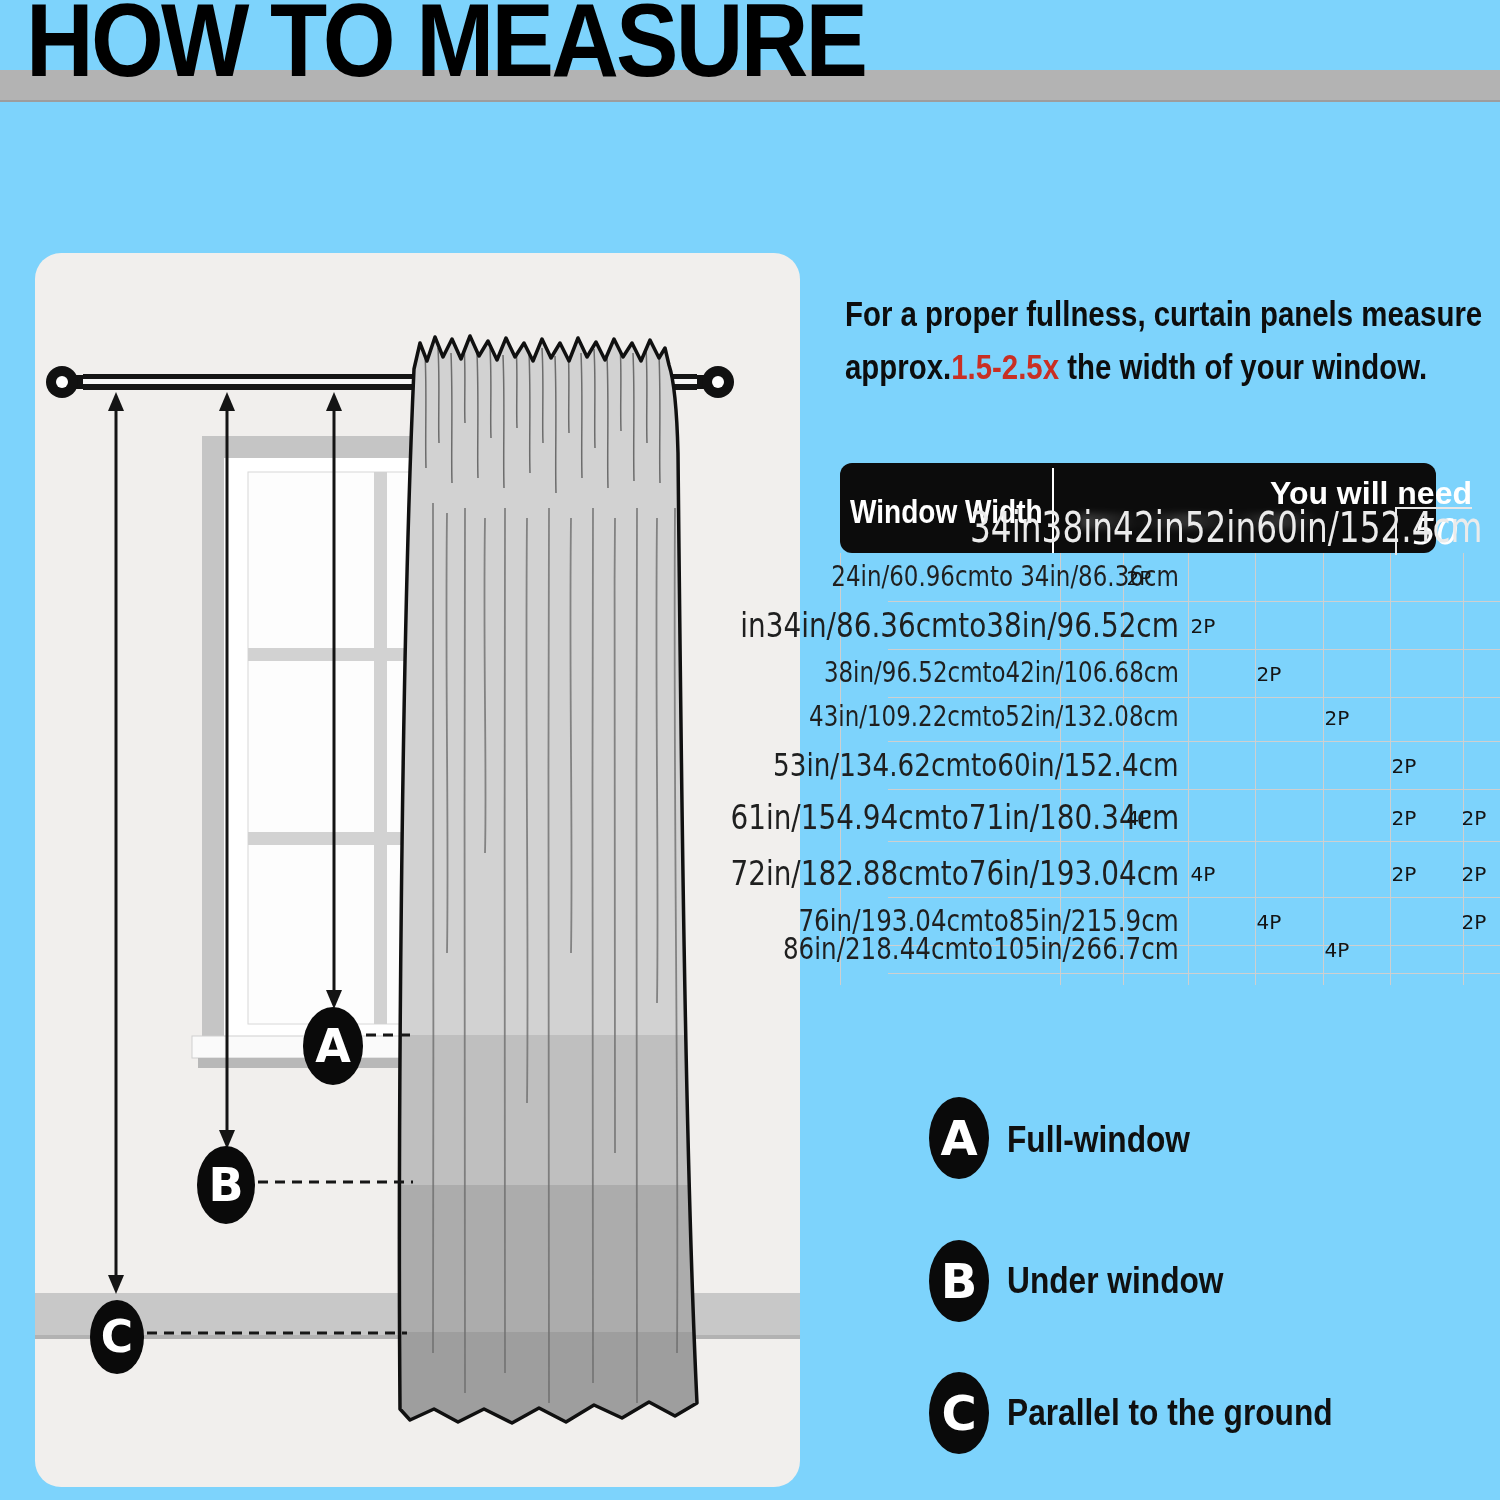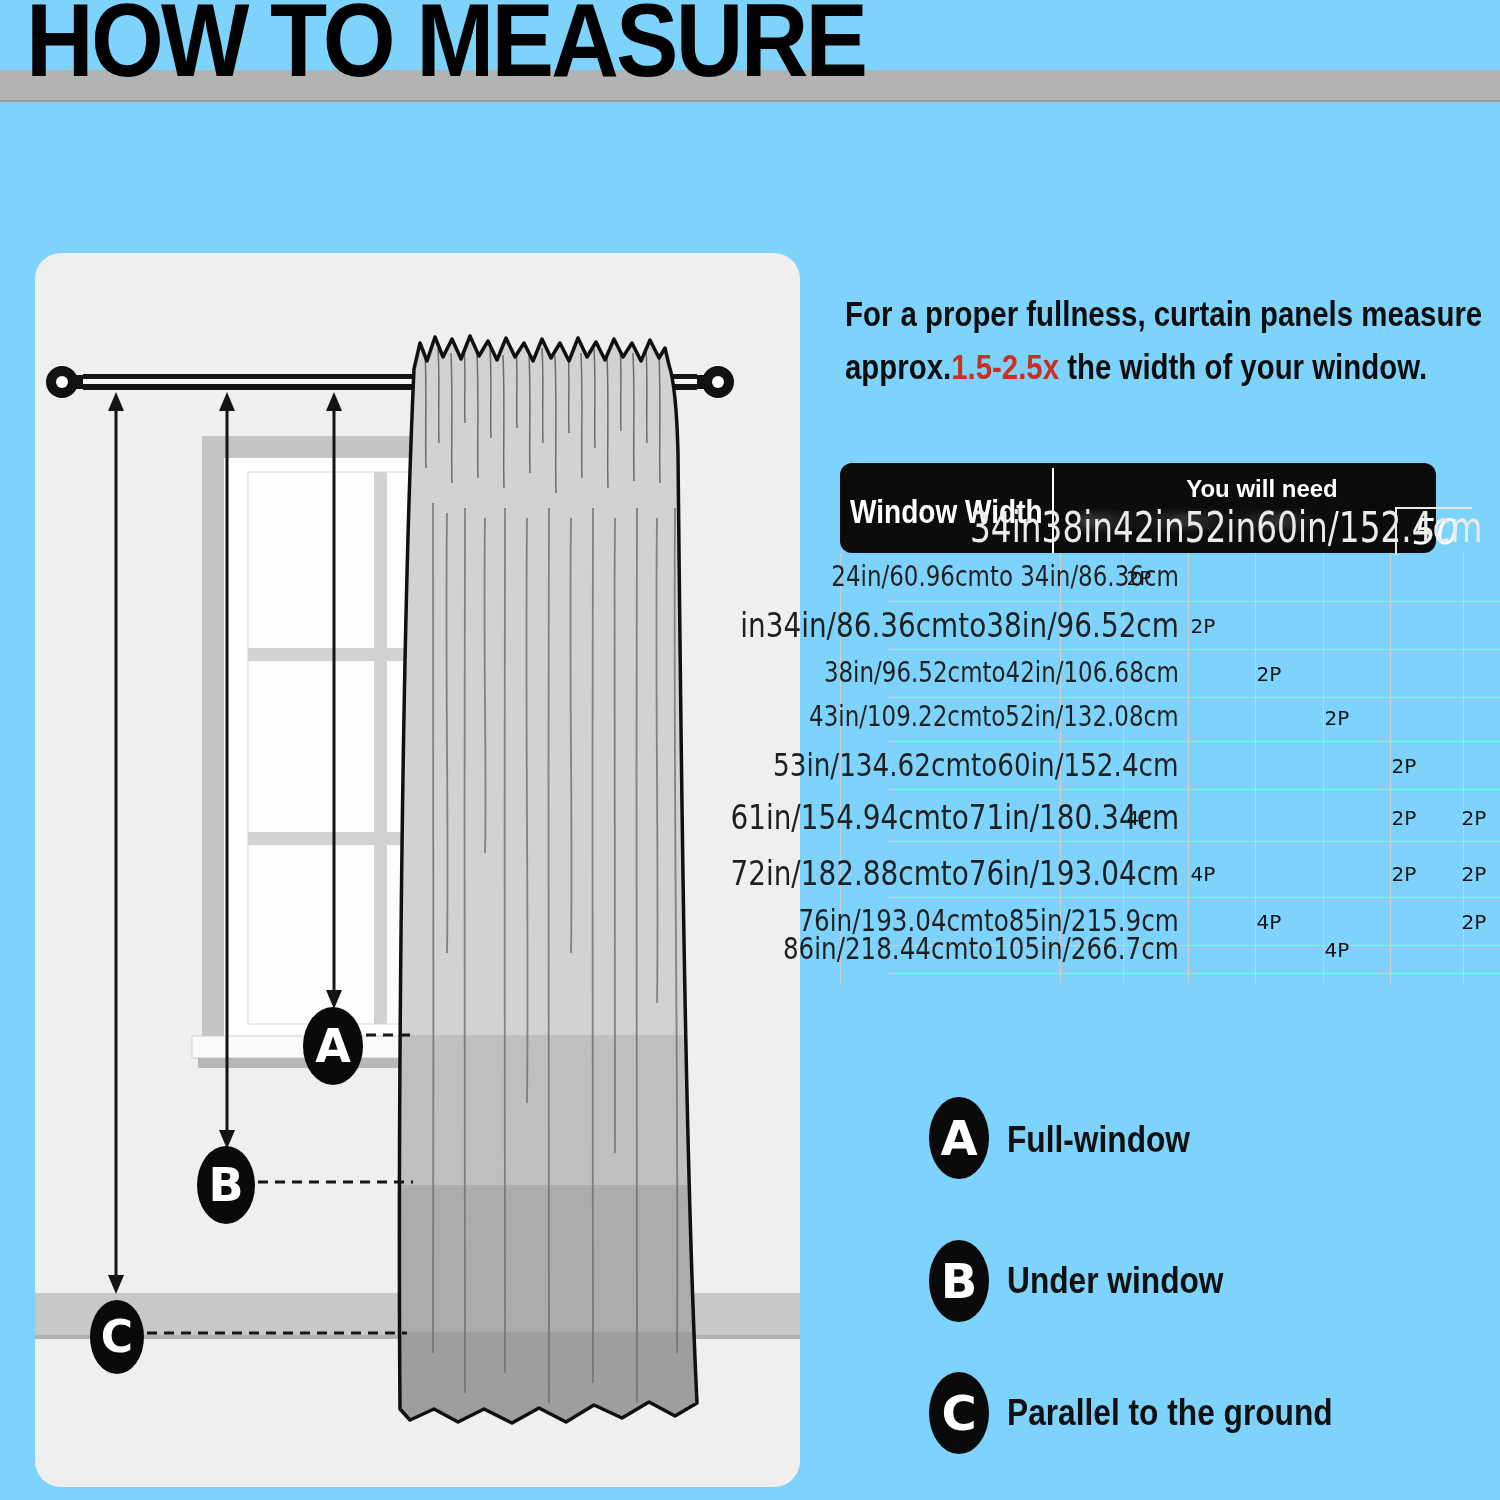--- a/index.html
+++ b/index.html
@@ -18,21 +18,21 @@
   
   #intro{left:845px;top:287px;transform:scaleX(.84);transform-origin:left top;color:#0d0d0d;
          font-weight:bold;font-size:35px;line-height:53px;white-space:nowrap;}
   .red{color:#c92f23;}
 
   
   #tbl-header{left:840px;top:463px;width:567px;height:90px;background:#0c0c0c;border-radius:12px;padding-left:29px;}
   #hdr-left{left:10px;top:30px;color:#fff;font-weight:bold;font-size:33px;transform:scaleX(.85);
             transform-origin:left center;white-space:nowrap;}
   #hdr-divider{left:212px;top:5px;width:2px;height:85px;background:#fff;}
-  #hdr-right{left:212px;top:12px;width:420px;text-align:center;color:#fff;font-weight:bold;font-size:24px;}
+  #hdr-right{left:212px;top:12px;width:420px;text-align:right;color:#fff;font-weight:bold;font-size:32px;}
   #hdr-smudge{left:240px;top:50px;width:235px;height:16px;opacity:.5;filter:blur(3px);
      background:linear-gradient(90deg,rgba(150,150,150,.7),rgba(60,60,60,.15) 25%,rgba(140,140,140,.6) 45%,rgba(70,70,70,.15) 65%,rgba(150,150,150,.55) 85%,rgba(80,80,80,.2));}
   #hdr-70box{left:555px;top:44px;width:75px;height:46px;border-top:2px solid #e8e8e8;border-left:2px solid #e8e8e8;}
   #hdr-70{left:16px;top:2px;color:#fff;font-style:italic;font-size:36px;font-family:"DejaVu Sans",sans-serif;}
   #hdr-overlay{left:130px;top:40px;color:#ebebeb;font-size:42px;font-family:"DejaVu Sans",sans-serif;
                transform:scaleX(.78);transform-origin:left top;white-space:nowrap;z-index:5;}
 
   #tbl-rows{left:840px;top:553px;width:632px;height:432px;}
   .vline{top:0;width:1px;height:432px;background:#cfcfcf;}
   .row{left:0;width:625px;height:48px;border-bottom:1px solid #cfcfcf;margin-left:48px;}

